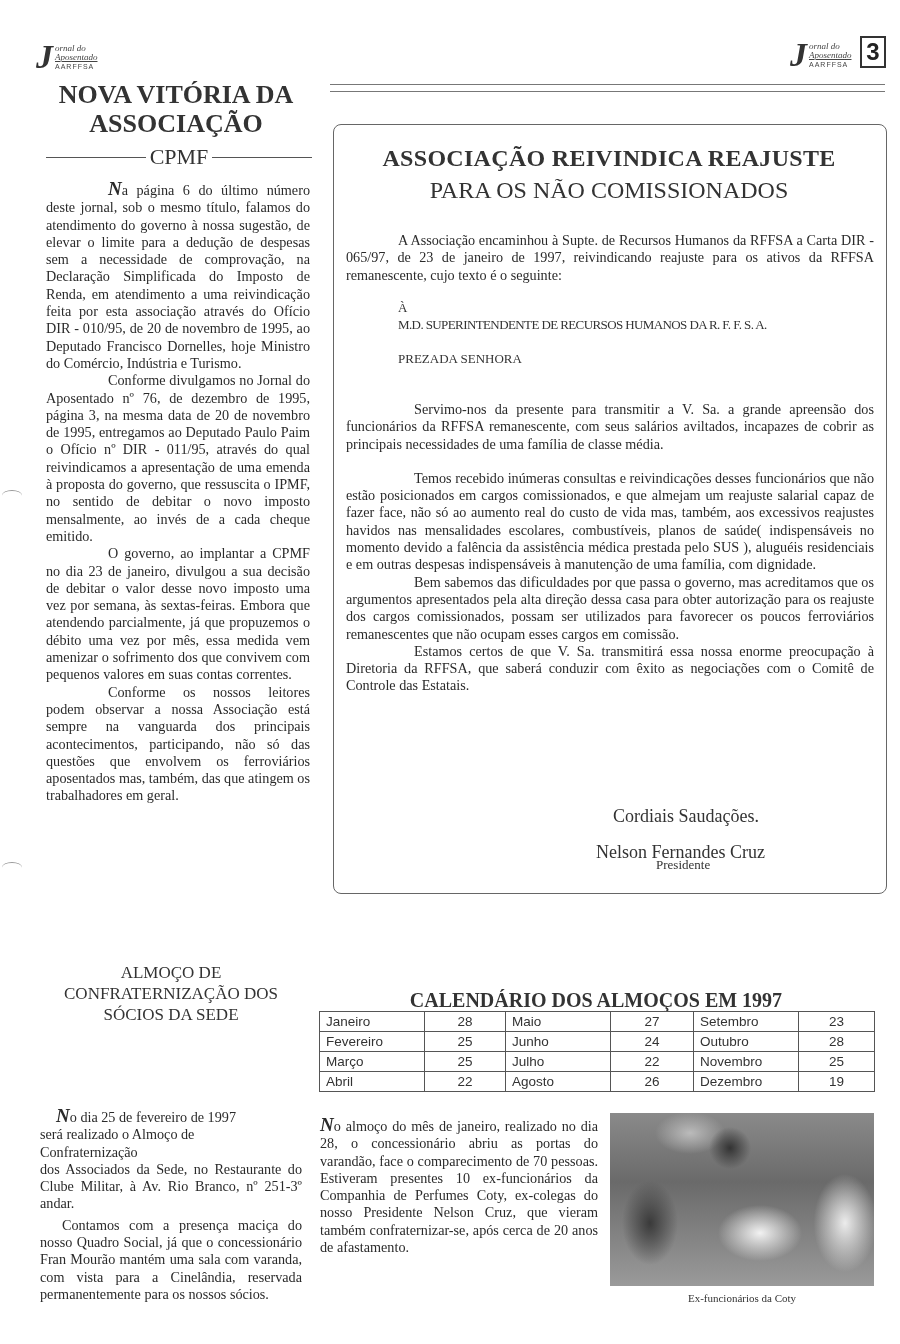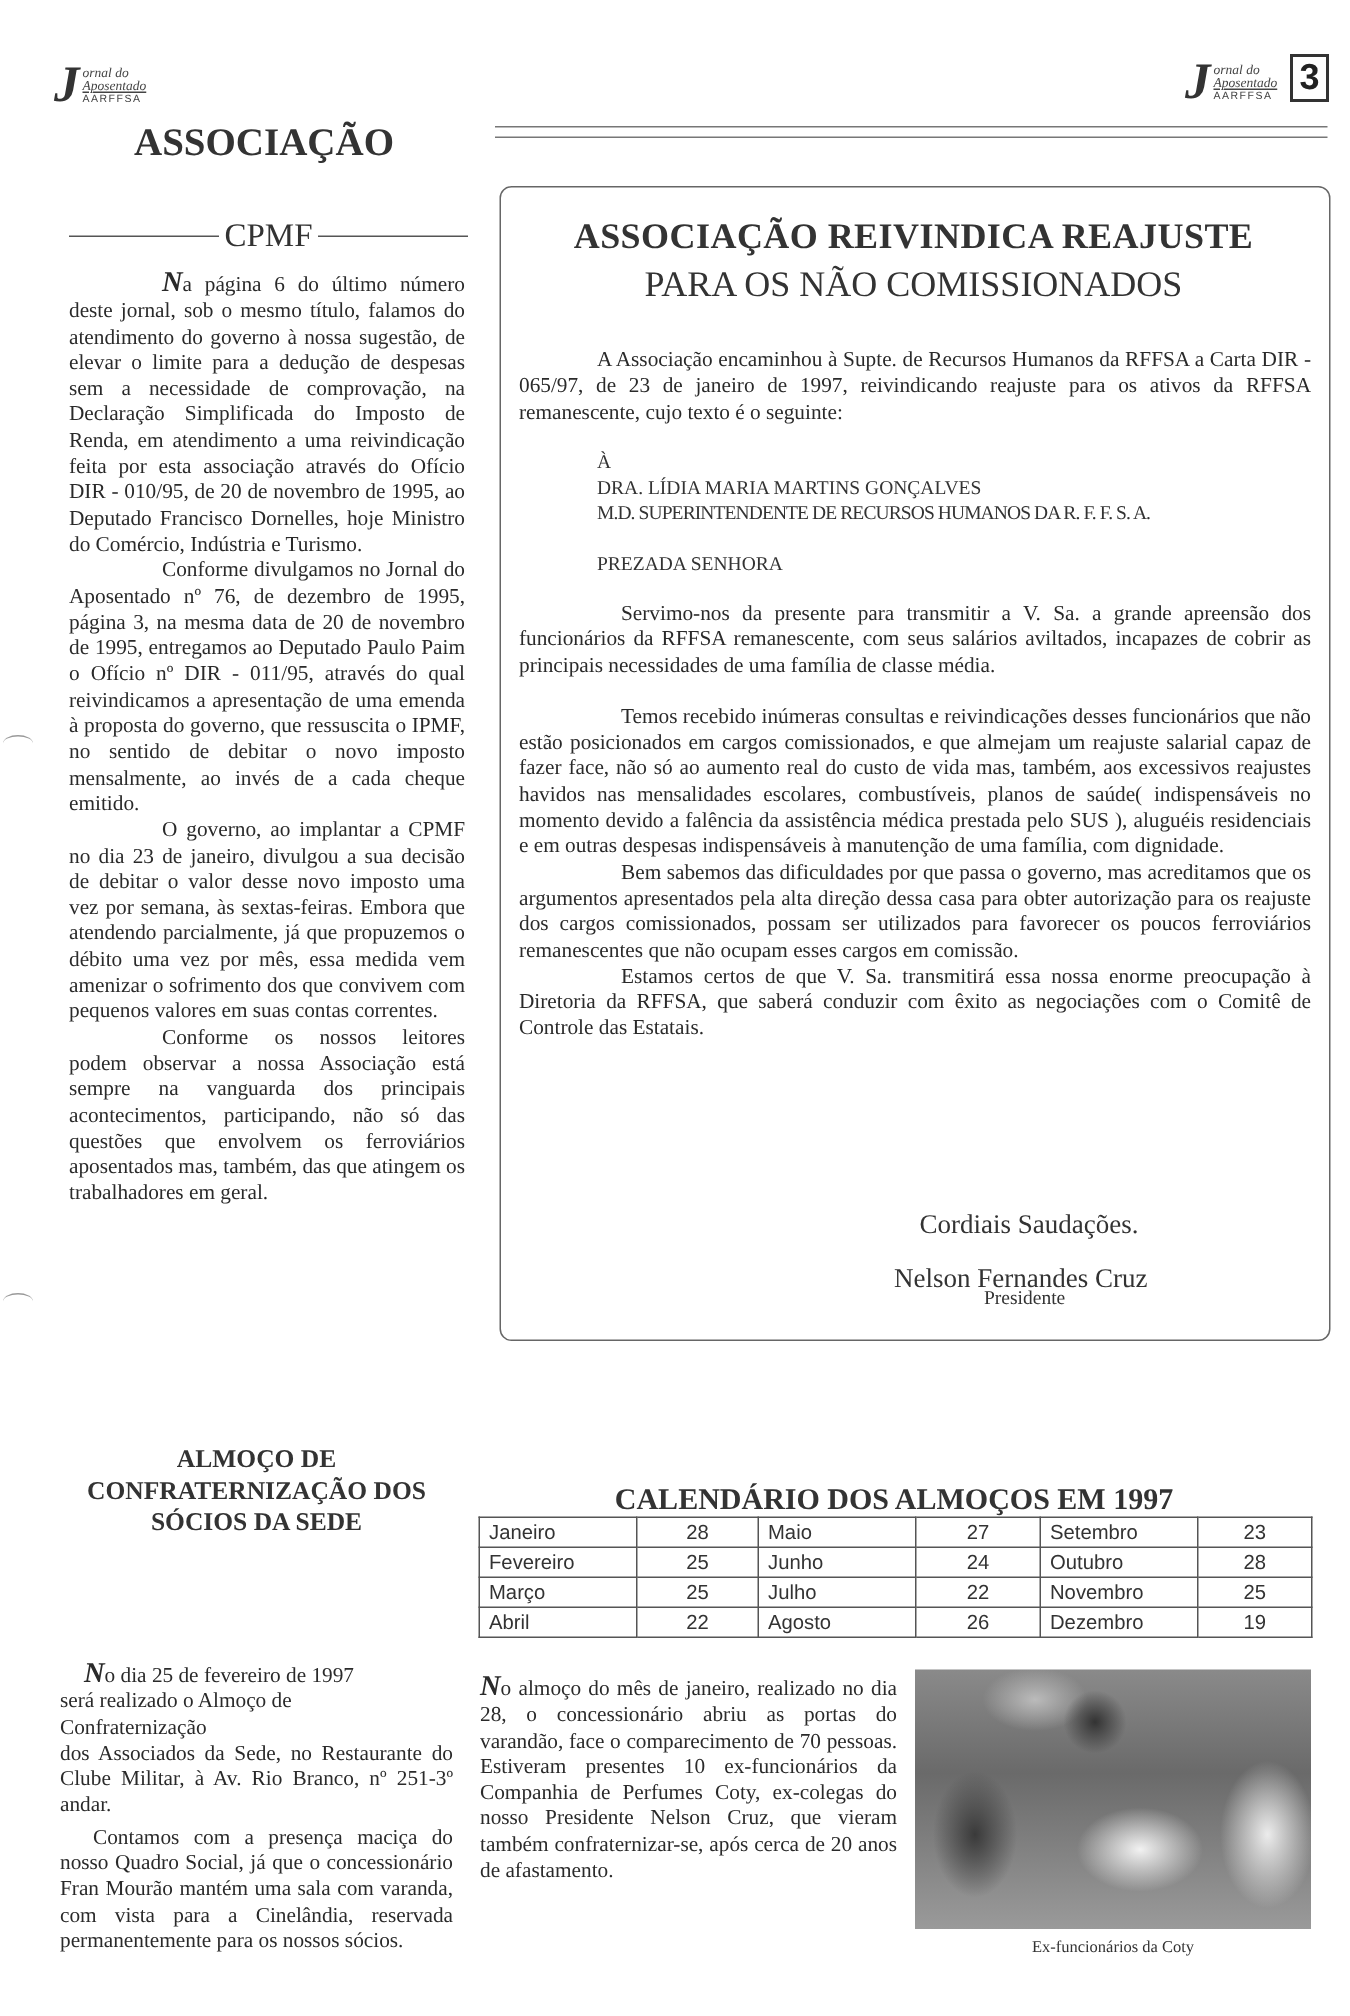--- a/index.html
+++ b/index.html
@@ -43,21 +43,21 @@
   }
   .letter-h1 { position: absolute; left: 333px; top: 144px; width: 552px; text-align: center; font-weight: bold; font-size: 24px; line-height: 28px; color: #333; letter-spacing: 0.3px; }
   .letter-h2 { position: absolute; left: 333px; top: 176px; width: 552px; text-align: center; font-size: 24px; line-height: 28px; color: #333; }
   .ltext { position: absolute; left: 346px; width: 528px; font-size: 14.2px; line-height: 17.3px; text-align: justify; color: #2a2a2a; }
   .ltext p { margin: 0; }
   .addr { position: absolute; left: 398px; font-size: 13px; line-height: 17px; color: #333; }
   .addr .cond { letter-spacing: -0.6px; }
   .sig { position: absolute; font-size: 18px; color: #333; }
 
   
-  .h-almoco { position: absolute; left: 36px; top: 962px; width: 270px; text-align: center; font-weight: bold; font-size: 17px; line-height: 21px; color: #333; }
+  .h-almoco { position: absolute; left: 36px; top: 962px; width: 270px; text-align: center; font-weight: normal; font-size: 17px; line-height: 21px; color: #333; }
 
   
   .cal-title { position: absolute; left: 318px; top: 989px; width: 556px; text-align: center; font-weight: bold; font-size: 20px; color: #333; }
   table.cal {
     position: absolute; left: 319px; top: 1011px; width: 556px; border-collapse: collapse;
     font-family: "Liberation Sans", sans-serif; font-size: 13.5px; color: #333;
   }
   table.cal td { border: 1px solid #555; padding: 0 6px; height: 19px; line-height: 19px; }
   table.cal td.num { text-align: center; }
 
@@ -91,20 +91,21 @@
   <span class="small">
     <span>ornal do</span>
     <span class="sub">Aposentado</span>
     <span class="tiny">AARFFSA</span>
   </span>
 </div>
 <div class="page-num">3</div>
 <div class="rule-double"></div>
 
 <div class="h-left">
+  <div>NOVA VITÓRIA DA</div>
   <div>ASSOCIAÇÃO</div>
 </div>
 <div class="cpmf-line">
   <span class="ln"></span>
   <span class="t">CPMF</span>
   <span class="ln"></span>
 </div>
 <div class="col-text" style="left:46px; top:180px; width:264px;">
   <p class="indent"><span class="dropn">N</span><span>a página 6 do último número deste jornal, sob o mesmo título, falamos do atendimento do governo à nossa sugestão, de elevar o limite para a dedução de despesas sem a necessidade de comprovação, na Declaração Simplificada do Imposto de Renda, em atendimento a uma reivindicação feita por esta associação através do Ofício DIR - 010/95, de 20 de novembro de 1995, ao Deputado Francisco Dornelles, hoje Ministro do Comércio, Indústria e Turismo.</span></p>
   <p class="indent">Conforme divulgamos no Jornal do Aposentado nº 76, de dezembro de 1995, página 3, na mesma data de 20 de novembro de 1995, entregamos ao Deputado Paulo Paim o Ofício nº DIR - 011/95, através do qual reivindicamos a apresentação de uma emenda à proposta do governo, que ressuscita o IPMF, no sentido de debitar o novo imposto mensalmente, ao invés de a cada cheque emitido.</p>
@@ -118,21 +119,20 @@
 <div class="letter-box"></div>
 <div class="letter-h1">ASSOCIAÇÃO REIVINDICA REAJUSTE</div>
 <div class="letter-h2">PARA OS NÃO COMISSIONADOS</div>
 
 <div class="ltext" style="top:232px;">
   <p style="text-indent:52px;">A Associação encaminhou à Supte. de Recursos Humanos da RFFSA a Carta DIR - 065/97, de 23 de janeiro de 1997, reivindicando reajuste para os ativos da RFFSA remanescente, cujo texto é o seguinte:</p>
 </div>
 
 <div class="addr" style="top:299px;">
   <div>À</div>
-  <div>DRA. LÍDIA MARIA MARTINS GONÇALVES</div>
   <div class="cond">M.D. SUPERINTENDENTE DE RECURSOS HUMANOS DA R. F. F. S. A.</div>
   <div style="margin-top:17px;">PREZADA SENHORA</div>
 </div>
 
 <div class="ltext" style="top:401px;">
   <p style="text-indent:68px;">Servimo-nos da presente para transmitir a V. Sa. a grande apreensão dos funcionários da RFFSA remanescente, com seus salários aviltados, incapazes de cobrir as principais necessidades de uma família de classe média.</p>
   <p style="text-indent:68px; margin-top:17px;">Temos recebido inúmeras consultas e reivindicações desses funcionários que não estão posicionados em cargos comissionados, e que almejam um reajuste salarial capaz de fazer face, não só ao aumento real do custo de vida mas, também, aos excessivos reajustes havidos nas mensalidades escolares, combustíveis, planos de saúde( indispensáveis no momento devido a falência da assistência médica prestada pelo SUS ), aluguéis residenciais e em outras despesas indispensáveis à manutenção de uma família, com dignidade.</p>
   <p style="text-indent:68px;">Bem sabemos das dificuldades por que passa o governo, mas acreditamos que os argumentos apresentados pela alta direção dessa casa para obter autorização para os reajuste dos cargos comissionados, possam ser utilizados para favorecer os poucos ferroviários remanescentes que não ocupam esses cargos em comissão.</p>
   <p style="text-indent:68px;">Estamos certos de que V. Sa. transmitirá essa nossa enorme preocupação à Diretoria da RFFSA, que saberá conduzir com êxito as negociações com o Comitê de Controle das Estatais.</p>
 </div>

